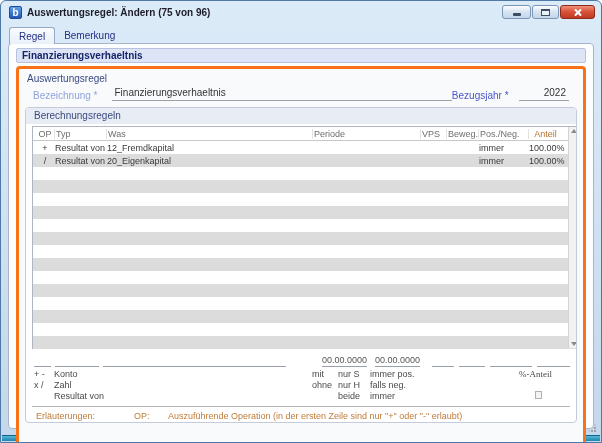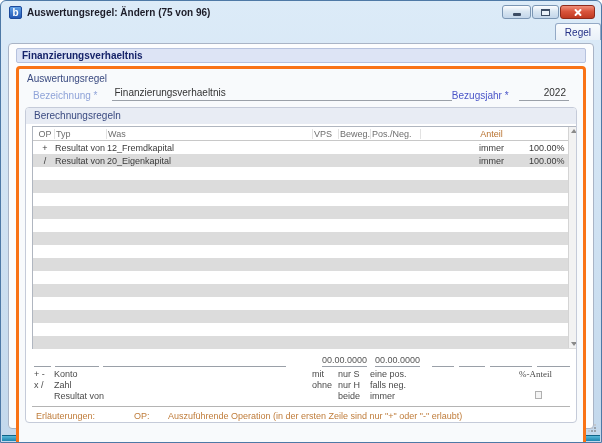--- a/index.html
+++ b/index.html
@@ -24,21 +24,21 @@
   .wbtn.close{ width:35px; border-color:#8d2a1c;
     background:linear-gradient(#f0907a,#d9543c 45%,#c03a22); }
   .glyph-min{ width:8px; height:3px; background:#3c4c64; border-radius:1px; margin-top:4px; }
   .glyph-max{ width:9px; height:7px; border:1px solid #3c4c64; border-top-width:2px; background:#e8f0f8; }
   .glyph-close{ position:relative; width:9px; height:9px; }
   .glyph-close::before,.glyph-close::after{ content:""; position:absolute; left:4px; top:0;
     width:2px; height:9px; background:#fff; border-radius:1px; }
   .glyph-close::before{ transform:rotate(45deg);} .glyph-close::after{ transform:rotate(-45deg);}
 
   
-  .tabstrip{ height:20px; display:flex; align-items:flex-end; padding:0 0 0 8px;flex-direction:column; }
+  .tabstrip{ height:20px; display:flex; align-items:flex-end; padding:0 0 0 8px; }
   .tab{ font-size:10px; color:#232f86; padding:3px 9px 2px; cursor:pointer; position:relative; }
   .tab.active{ background:linear-gradient(#f8fbfe,#e9f0f8); border:1px solid #93a9c6;
     border-bottom:none; border-radius:3px 3px 0 0; margin-bottom:-1px; z-index:3; }
 
   
   .panel{ position:relative; z-index:2; margin:0 7px; height:386px;
     background:#fcfdfe; border:1px solid #a9b4c6; border-radius:4px; padding:4px 0; }
 
   .headerbar{ margin:0 7px 3px; height:15px; line-height:14px; padding:0 5px;
     background:#dde4f5; border:1px solid #b6c2de; border-radius:2px;
@@ -167,20 +167,21 @@
       </div>
 
       <div class="group-b">
         <div class="group-b-label">Berechnungsregeln</div>
 
         <div class="table">
           <div class="thead" id="thead">
               <span class="hc c-op">OP</span>
               <span class="hc c-typ">Typ</span>
               <span class="hc c-was">Was</span>
+              <span class="hc c-periode">Periode</span>
               <span class="hc c-vps">VPS</span>
               <span class="hc c-beweg">Beweg.</span>
               <span class="hc c-posneg">Pos./Neg.</span>
               <span class="hc c-anteil">Anteil</span>
             </div>
           <div id="tbody">
               <div class="trow">
                 <span class="tc c-op">+</span>
                 <span class="tc c-typ">Resultat von</span>
                 <span class="tc c-was">12_Fremdkapital</span>
@@ -358,21 +359,21 @@
           <span class="efield e-posneg"></span>
           <span class="efield e-anteil"></span>
         </div>
 
         <div class="legend" id="legend">
             <div class="lg-line">
               <span class="lg-op">+ -</span>
               <span class="lg-typ">Konto</span>
               <span class="lg-vps">mit</span>
               <span class="lg-beweg">nur S</span>
-              <span class="lg-posneg">eine pos.</span>
+              <span class="lg-posneg">immer pos.</span>
               <span class="lg-anteil">%-Anteil</span>
             </div>
             <div class="lg-line">
               <span class="lg-op">x /</span>
               <span class="lg-typ">Zahl</span>
               <span class="lg-vps">ohne</span>
               <span class="lg-beweg">nur H</span>
               <span class="lg-posneg">falls neg.</span>
               <span class="lg-anteil"></span>
             </div>

